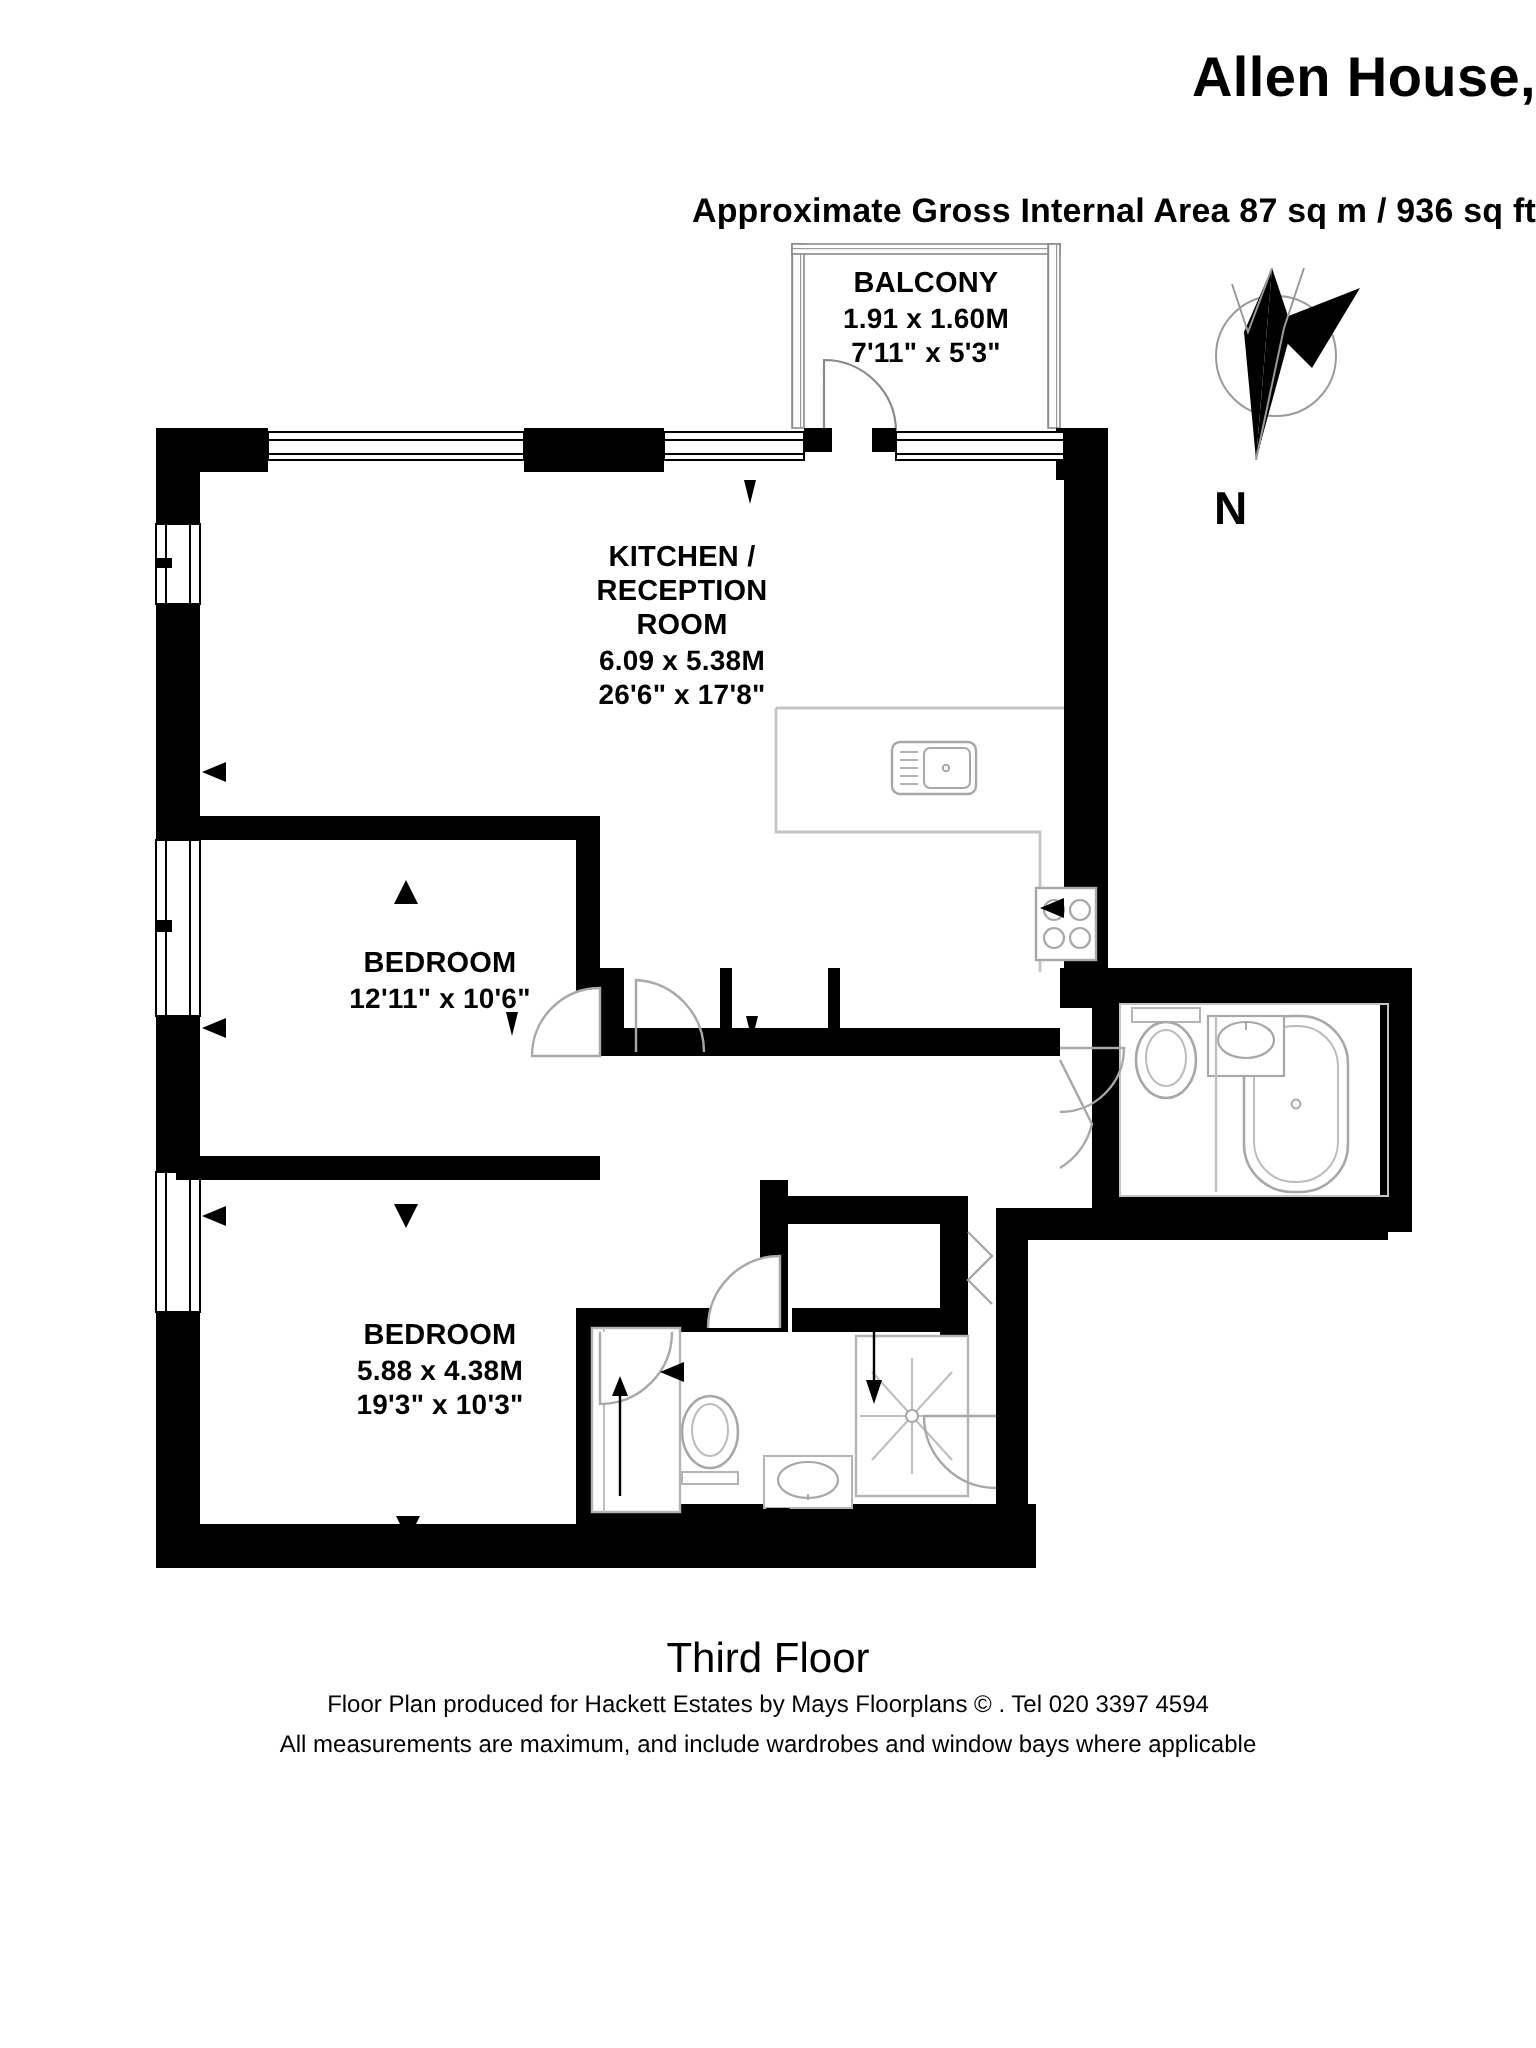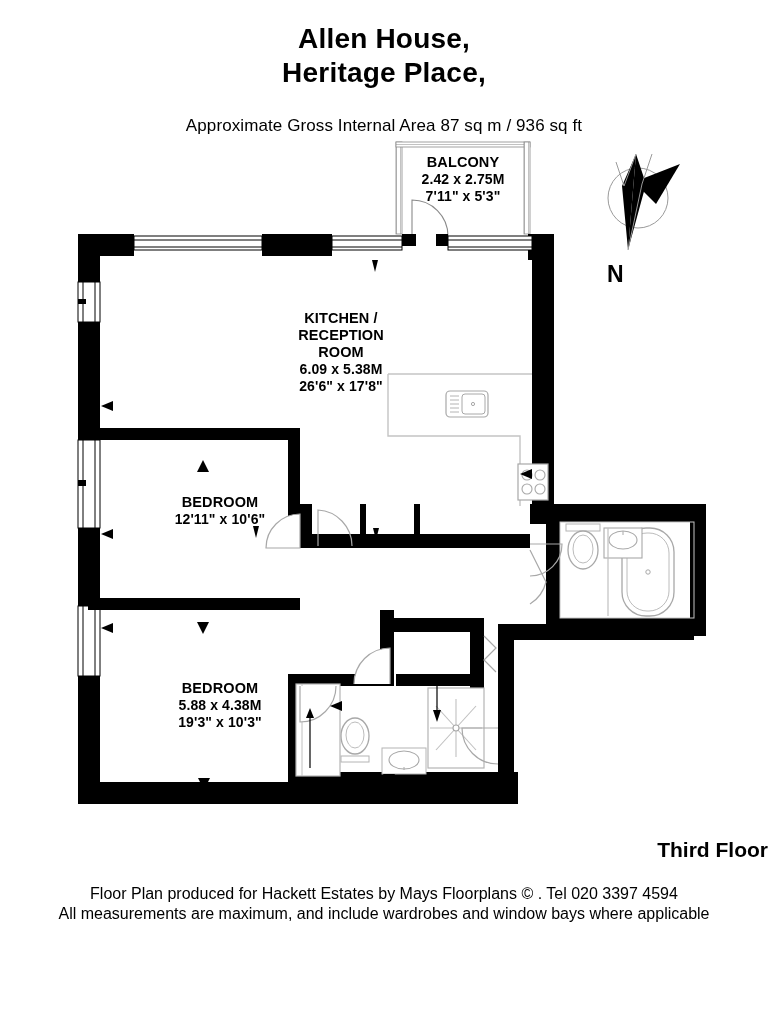--- a/index.html
+++ b/index.html
@@ -11,33 +11,33 @@
     width: 768px;
     height: 1024px;
     font-family: "Liberation Sans", sans-serif;
     color: #000000;
     position: relative;
     overflow: hidden;
   }
 
   
   .header {
-    text-align: center;
+    text-align: right;
     padding-top: 22px;
   }
   .title-line {
     font-size: 28px;
     font-weight: bold;
     line-height: 34px;
     letter-spacing: 0.2px;
   }
   .area-line {
     font-size: 17px;
-    font-weight: normal;
-    margin-top: 26px;
+    font-weight: bold;
+    margin-top: 40px;
     letter-spacing: 0.1px;
   }
 
   
   .plan-wrap {
     position: relative;
     width: 636px;
     height: 700px;
   }
   .plan-svg {
@@ -63,36 +63,33 @@
     font-size: 23px;
     font-weight: bold;
   }
 
   
   .footer {
     text-align: center;
   }
   .floor-name {
     font-size: 21px;
-    font-weight: bold;
+    font-weight: normal;
     margin-top: 2px;
-    text-align: right;
   }
   .footer-notes {
-    margin-top: 22px;
-    font-size: 16px;
+    font-size: 12px;
     line-height: 20px;
   }
 </style>
 </head>
 <body>
 
 <div class="header">
   <div class="title-line">Allen House,</div>
-  <div class="title-line">Heritage Place,</div>
   <div class="area-line">Approximate Gross Internal Area 87 sq m  /  936 sq ft</div>
 </div>
 
 <div class="plan-wrap">
 
   <svg class="plan-svg" width="768" height="700" viewBox="0 0 768 700">
 
     <defs>
       <pattern id="railHatch" width="4" height="4" patternUnits="userSpaceOnUse" patternTransform="rotate(0)">
         <rect width="4" height="4" fill="#ffffff"></rect>
@@ -310,25 +307,25 @@
       <polygon points="-2,-44 8,-14 -10,52" fill="#000000"></polygon>
       <polygon points="-4,-16 42,-34 18,6" fill="#000000"></polygon>
       <polyline points="-22,-36 -14,-12 -2,-44" fill="none" stroke="#9a9a9a" stroke-width="1"></polyline>
       <polyline points="14,-44 4,-14 -10,52" fill="none" stroke="#9a9a9a" stroke-width="1"></polyline>
     </g>
 
   </svg>
 
   <div class="room-label" style="left:403px; top:18px; width:120px;">
     <div class="rl-name">BALCONY</div>
-    <div class="rl-dim">2.42 x 2.75M</div>
+    <div class="rl-dim">1.91 x 1.60M</div>
     <div class="rl-dim">7'11" x 5'3"</div>
   </div>
 
-  <div class="room-label" style="left:258px; top:174px; width:166px;">
+  <div class="room-label" style="left:258px; top:155px; width:166px;">
     <div class="rl-name">KITCHEN /</div>
     <div class="rl-name">RECEPTION</div>
     <div class="rl-name">ROOM</div>
     <div class="rl-dim">6.09 x 5.38M</div>
     <div class="rl-dim">26'6" x 17'8"</div>
   </div>
 
   <div class="room-label" style="left:125px; top:358px; width:190px;">
     <div class="rl-name">BEDROOM</div>
     <div class="rl-dim">12'11" x 10'6"</div>

